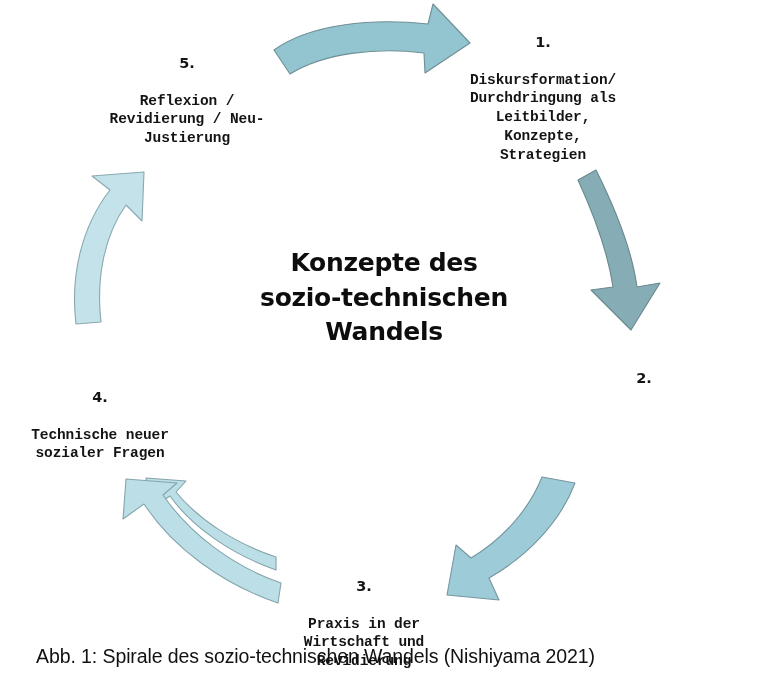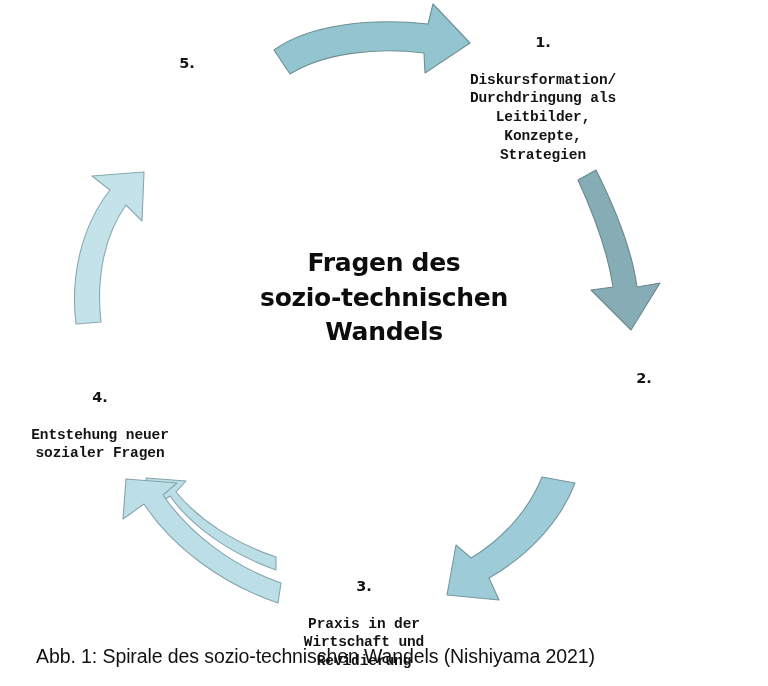--- a/index.html
+++ b/index.html
@@ -148,21 +148,21 @@
     <path d="M 76,324
              C 70,275 82,226 110,190
              L 92,176
              L 144,172
              L 142,221
              L 126,205
              C 104,236 96,279 101,322
              Z" fill="#c3e2ea" stroke="#89a8af" stroke-width="1.1" stroke-linejoin="round"></path>
   </svg>
 
-  <div id="center-title">Fragen des
+  <div id="center-title">Konzepte des
 sozio-technischen
 Wandels</div>
 
   <div class="step-label" id="label-1">
     <span class="step-num">1.</span>
     <span class="step-text">Diskursformation/
 Durchdringung als
 Leitbilder,
 Konzepte,
 Strategien</span>
@@ -174,23 +174,26 @@
 
   <div class="step-label" id="label-3">
     <span class="step-num">3.</span>
     <span class="step-text">Praxis in der
 Wirtschaft und
 Revidierung</span>
   </div>
 
   <div class="step-label" id="label-4">
     <span class="step-num">4.</span>
-    <span class="step-text">Entstehung neuer
+    <span class="step-text">Technische neuer
 sozialer Fragen</span>
   </div>
 
   <div class="step-label" id="label-5">
     <span class="step-num">5.</span>
+    <span class="step-text">Reflexion /
+Revidierung / Neu-
+Justierung</span>
   </div>
 
 </div>
 
 <div id="figure-caption">Abb. 1: Spirale des sozio-technischen Wandels (Nishiyama 2021)</div>
 
 </body></html>

